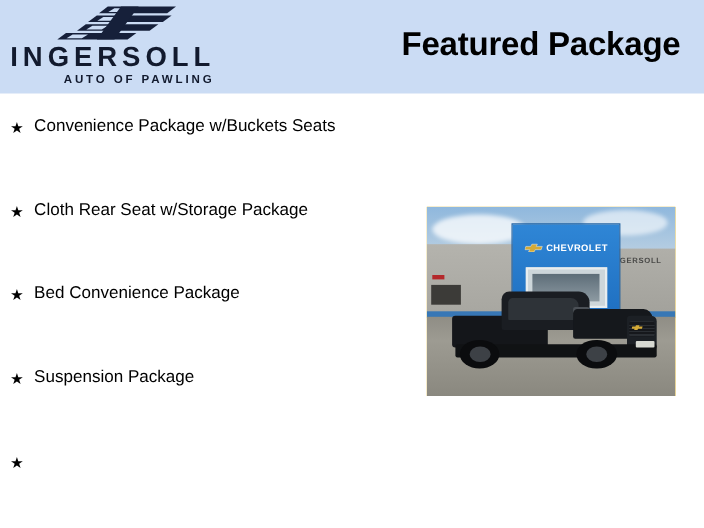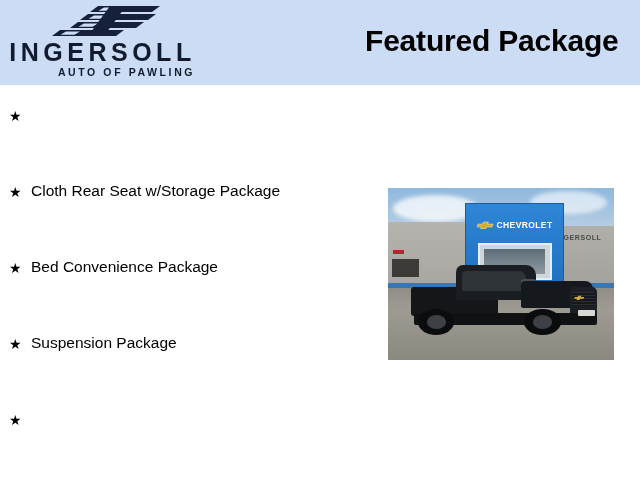--- a/index.html
+++ b/index.html
@@ -383,20 +383,21 @@
     <div class="brand-tagline">AUTO OF PAWLING</div>
   </div>
 
   <div class="header-title">Featured Package</div>
 </div>
 
 <div class="feature-list">
 
   <div class="feature-item">
     <span class="feature-bullet">★</span>
+    <span class="feature-label">Convenience Package w/Buckets Seats</span>
   </div>
 
   <div class="feature-item">
     <span class="feature-bullet">★</span>
     <span class="feature-label">Cloth Rear Seat w/Storage Package</span>
   </div>
 
   <div class="feature-item">
     <span class="feature-bullet">★</span>
     <span class="feature-label">Bed Convenience Package</span>

